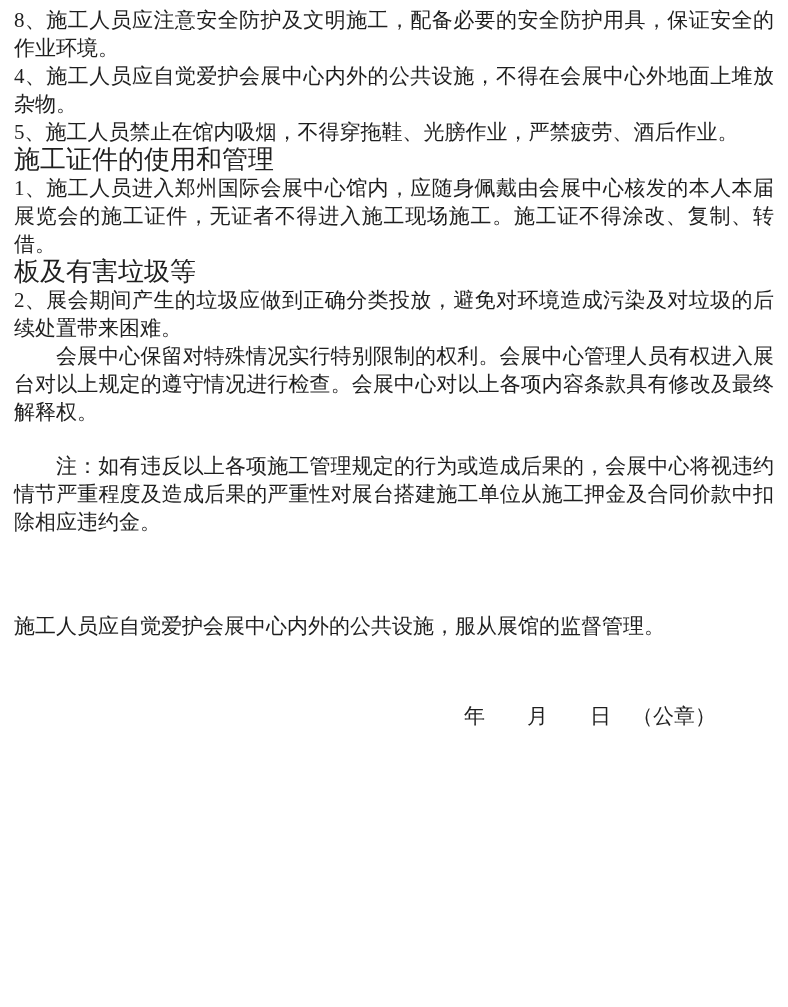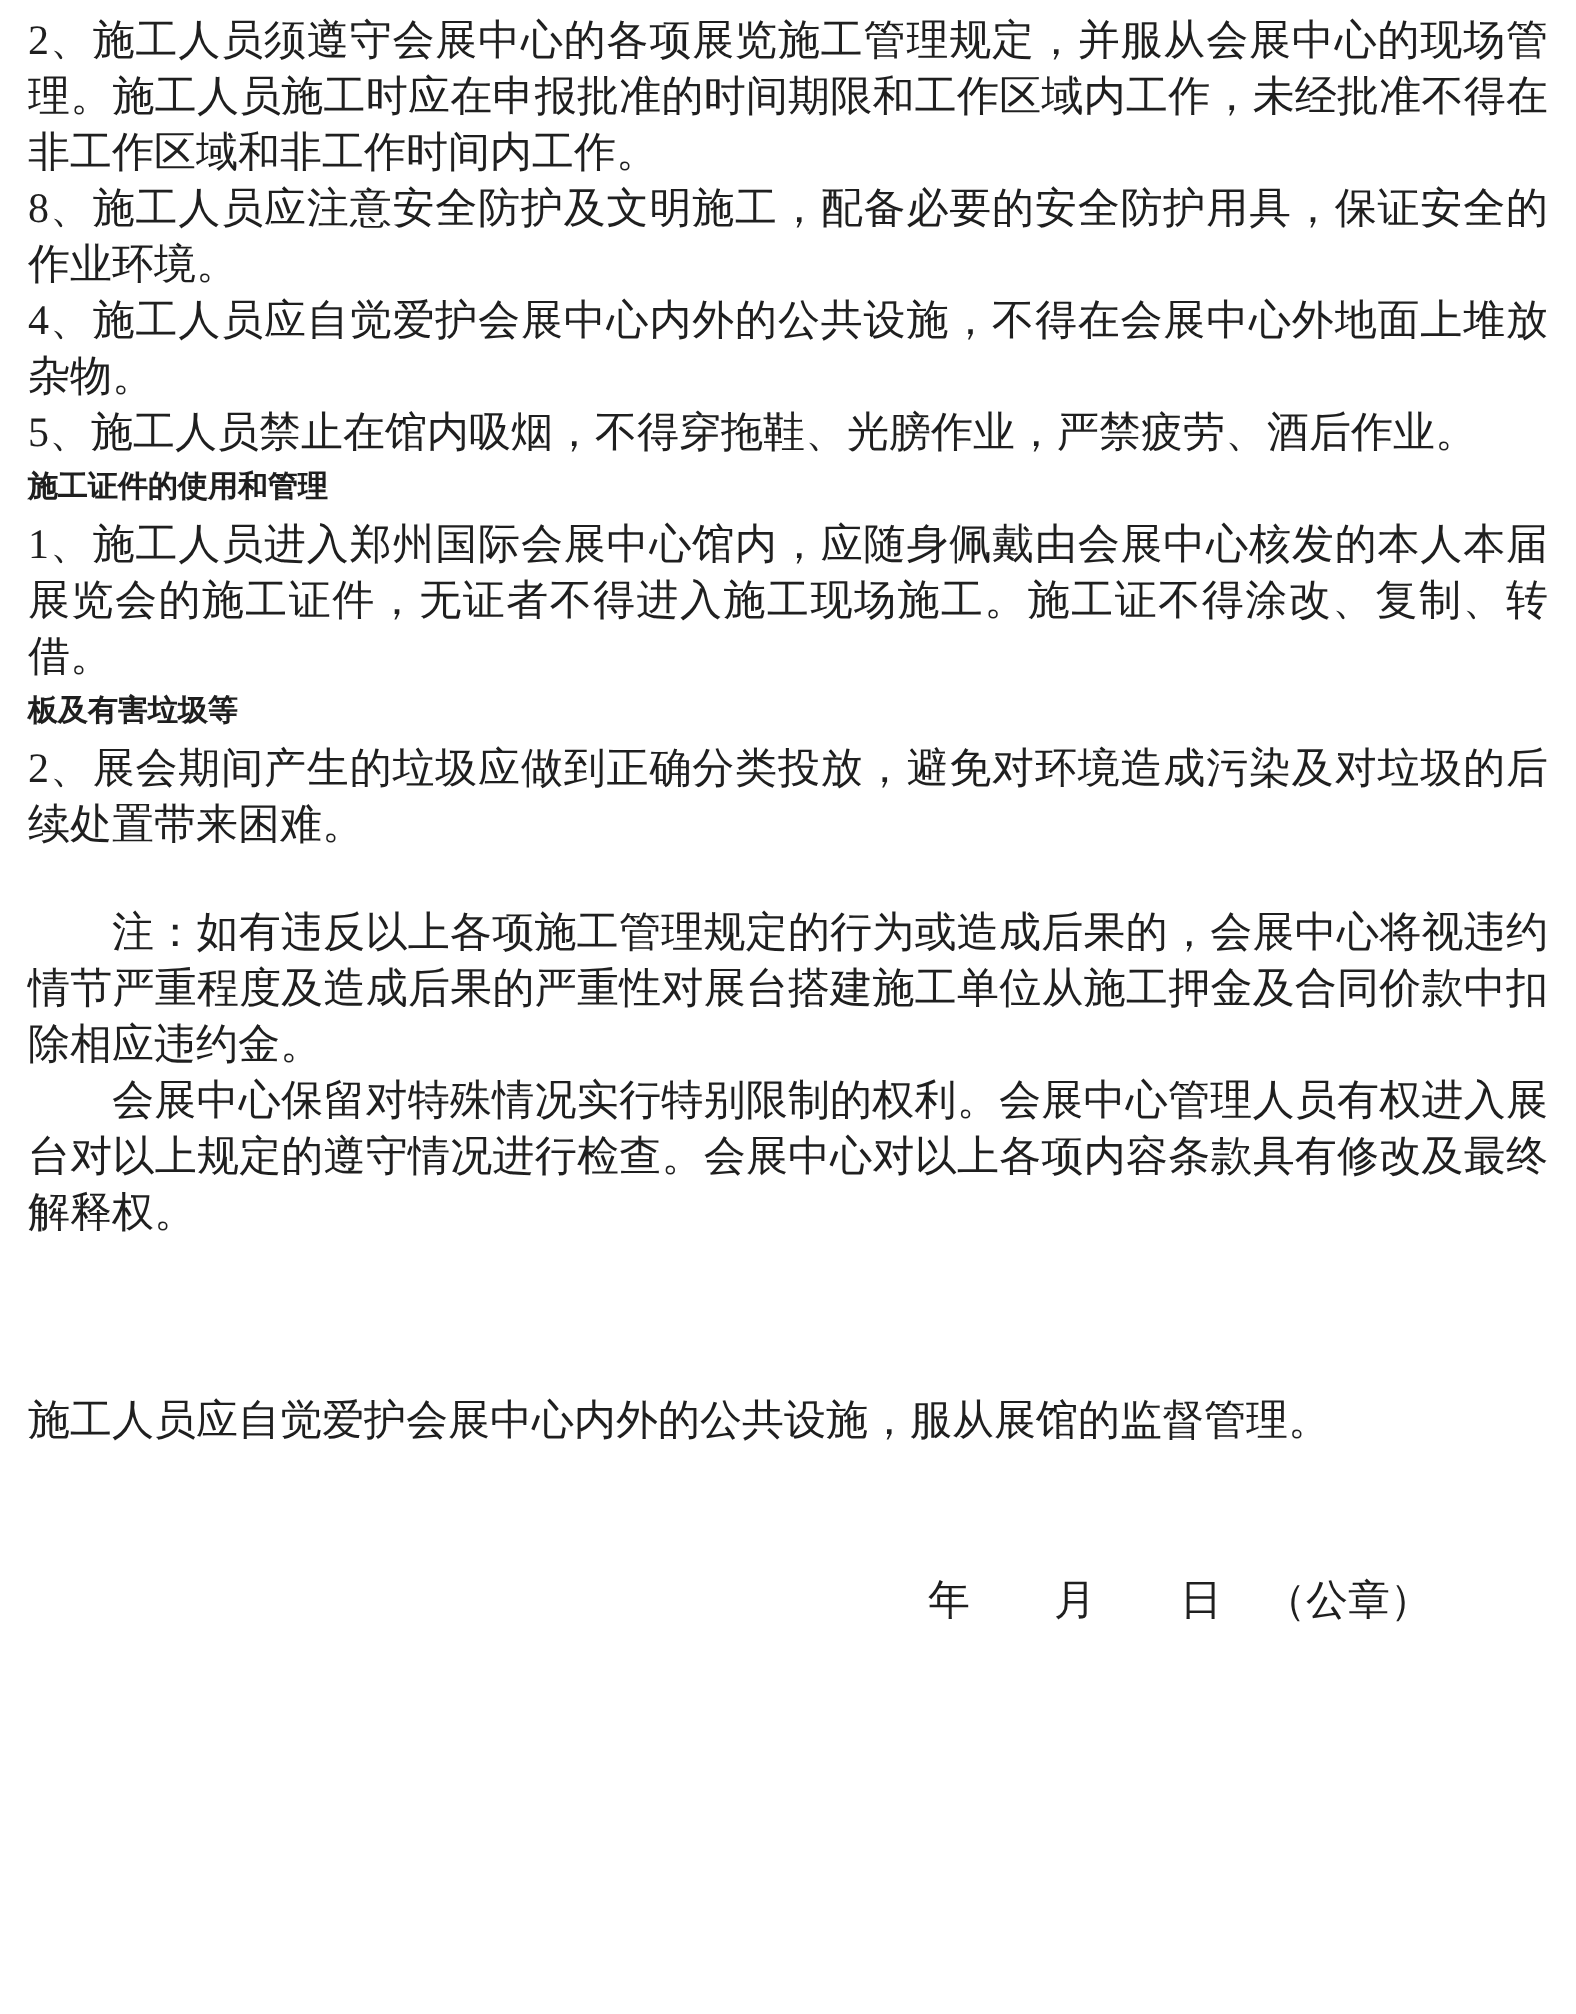--- a/index.html
+++ b/index.html
@@ -18,22 +18,22 @@
     line-height: 28px;
     color: #1f1f1f;
   }
   .para {
     margin: 0;
     text-align: justify;
     word-break: break-all;
   }
   .heading {
     margin: 0;
-    font-weight: bold;
-    font-size: 15px;
+    font-weight: normal;
+    font-size: 26px;
     line-height: 28px;
     text-align: left;
   }
   .note {
     text-indent: 2em;
   }
   .note-first {
     margin-top: 26px;
   }
   .closing {
@@ -44,30 +44,29 @@
     margin: 62px 0 0 0;
     text-align: right;
     padding-right: 58px;
     word-break: keep-all;
   }
 </style>
 </head>
 <body>
 
 <div class="page">
-  <p class="para">2、施工人员须遵守会展中心的各项展览施工管理规定，并服从会展中心的现场管理。施工人员施工时应在申报批准的时间期限和工作区域内工作，未经批准不得在非工作区域和非工作时间内工作。</p>
   <p class="para">8、施工人员应注意安全防护及文明施工，配备必要的安全防护用具，保证安全的作业环境。</p>
   <p class="para">4、施工人员应自觉爱护会展中心内外的公共设施，不得在会展中心外地面上堆放杂物。</p>
   <p class="para">5、施工人员禁止在馆内吸烟，不得穿拖鞋、光膀作业，严禁疲劳、酒后作业。</p>
 
   <p class="heading">施工证件的使用和管理</p>
   <p class="para">1、施工人员进入郑州国际会展中心馆内，应随身佩戴由会展中心核发的本人本届展览会的施工证件，无证者不得进入施工现场施工。施工证不得涂改、复制、转借。</p>
 
   <p class="heading">板及有害垃圾等</p>
   <p class="para">2、展会期间产生的垃圾应做到正确分类投放，避免对环境造成污染及对垃圾的后续处置带来困难。</p>
 
+  <p class="para note">会展中心保留对特殊情况实行特别限制的权利。会展中心管理人员有权进入展台对以上规定的遵守情况进行检查。会展中心对以上各项内容条款具有修改及最终解释权。</p>
   <p class="para note note-first">注：如有违反以上各项施工管理规定的行为或造成后果的，会展中心将视违约情节严重程度及造成后果的严重性对展台搭建施工单位从施工押金及合同价款中扣除相应违约金。</p>
-  <p class="para note">会展中心保留对特殊情况实行特别限制的权利。会展中心管理人员有权进入展台对以上规定的遵守情况进行检查。会展中心对以上各项内容条款具有修改及最终解释权。</p>
 
   <p class="para closing">施工人员应自觉爱护会展中心内外的公共设施，服从展馆的监督管理。</p>
 
   <p class="signature">年　　月　　日　（公章）</p>
 </div>
 
 </body></html>

